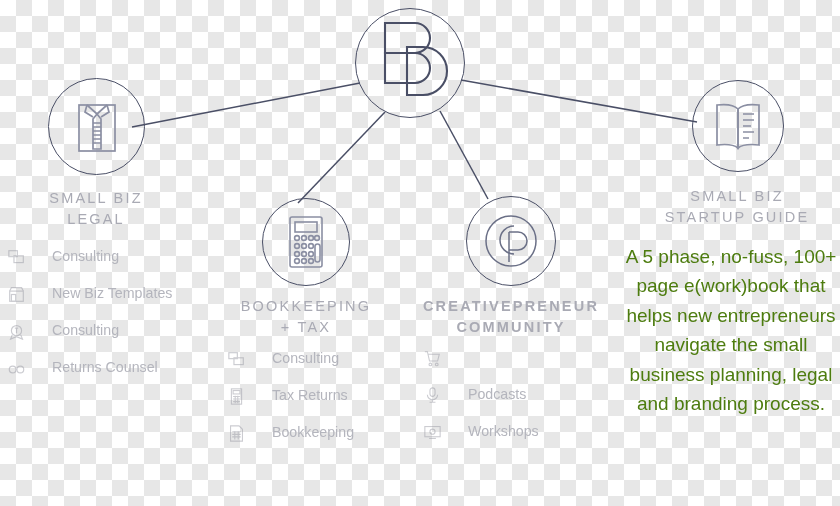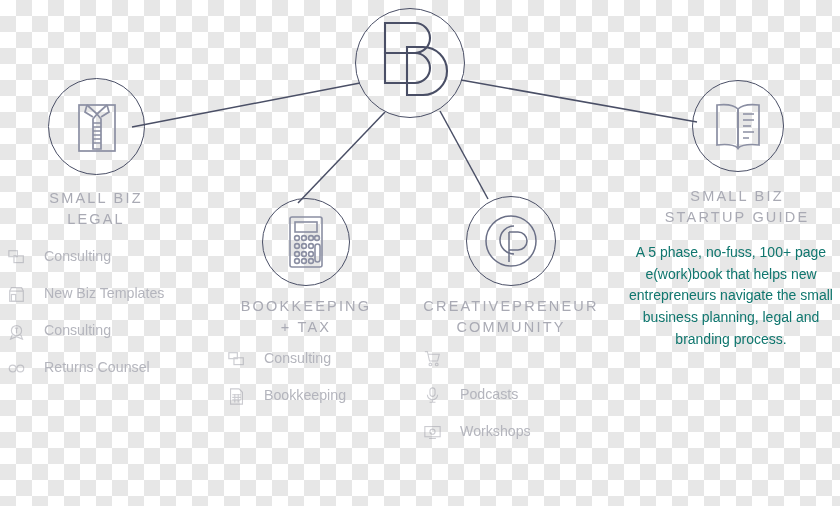--- a/index.html
+++ b/index.html
@@ -20,26 +20,26 @@
     border:1.6px solid #4a4f66;
     box-sizing:border-box;
     display:flex;align-items:center;justify-content:center;
   }
   .node-title{
     position:absolute;text-align:center;
     color:#a9aab4;letter-spacing:2.2px;line-height:1.42;
     font-size:14.5px;white-space:pre-line;
   }
   .desc{
-    position:absolute;text-align:center;color:#0f766e;
-    font-size:14px;line-height:1.55;
+    position:absolute;text-align:center;color:#4d7c0f;
+    font-size:19px;line-height:1.55;
   }
   .list{position:absolute;}
   .list-item{
-    display:flex;align-items:center;gap:19px;margin-bottom:17px;
+    display:flex;align-items:flex-end;gap:27px;margin-bottom:17px;
   }
   .li-ico{width:17px;height:17px;flex:0 0 17px;margin-top:2px;opacity:.5;}
   .li-label{color:#b4b5bd;font-size:14.2px;line-height:1.42;}
 </style>
 </head>
 <body>
 
 <svg id="edges" viewBox="0 0 840 506">
   <g stroke="#4a4f66" stroke-width="1.5" fill="none">
     <line x1="360" y1="83" x2="132" y2="127"></line>
@@ -153,39 +153,49 @@
         <g fill="none" stroke="#9a9ba5" stroke-width="1.4">
           <rect x="1" y="2" width="10" height="7"></rect>
           <rect x="7" y="8" width="11" height="8"></rect>
         </g>
       </svg>
     <span class="li-label">Consulting</span>
   </div>
   <div class="list-item">
     <svg class="li-ico" viewBox="0 0 20 20">
         <g fill="none" stroke="#9a9ba5" stroke-width="1.3">
+          <rect x="4" y="1" width="12" height="18"></rect>
+          <rect x="6" y="3" width="8" height="4"></rect>
+          <path d="M6 10 H14 M6 13 H14 M6 16 H14 M8.5 9 V18 M11.5 9 V18"></path>
+        </g>
+      </svg>
+    <span class="li-label">Tax Returns</span>
+  </div>
+  <div class="list-item">
+    <svg class="li-ico" viewBox="0 0 20 20">
+        <g fill="none" stroke="#9a9ba5" stroke-width="1.3">
           <path d="M3 1 H13 L17 5 V19 H3 Z"></path>
           <path d="M5 8 H15 M5 11 H15 M5 14 H15 M8 7 V17 M12 7 V17"></path>
         </g>
       </svg>
     <span class="li-label">Bookkeeping</span>
   </div>
 </div>
 
 <div class="node" style="left:466px;top:196px;">
   <div class="circle" style="left:0;top:0;width:90px;height:90px;">
     <svg width="62" height="62" viewBox="0 0 62 62">
       <g fill="none" stroke="#6b7087" stroke-width="1.5">
         <circle cx="31" cy="31" r="25"></circle>
         <path d="M34 16 a14 14 0 1 0 0 28"></path>
         <path d="M29 22 V52 M29 22 H38 a9 9 0 0 1 0 18 H29"></path>
       </g>
     </svg>
   </div>
-  <div class="node-title" style="left:-65px;top:100px;width:220px;">CREATIVEPRENEUR
+  <div class="node-title" style="left:-65px;top:100px;width:220px;font-weight:bold;">CREATIVEPRENEUR
 COMMUNITY</div>
 </div>
 
 <div class="list" style="left:424px;top:348px;width:215px;">
   <div class="list-item">
     <svg class="li-ico" viewBox="0 0 20 20">
         <g fill="none" stroke="#9a9ba5" stroke-width="1.3">
           <path d="M1 2 H4 L6.5 13 H16 L18 5 H5"></path>
           <circle cx="7.5" cy="17" r="1.6"></circle>
           <circle cx="15" cy="17" r="1.6"></circle>

